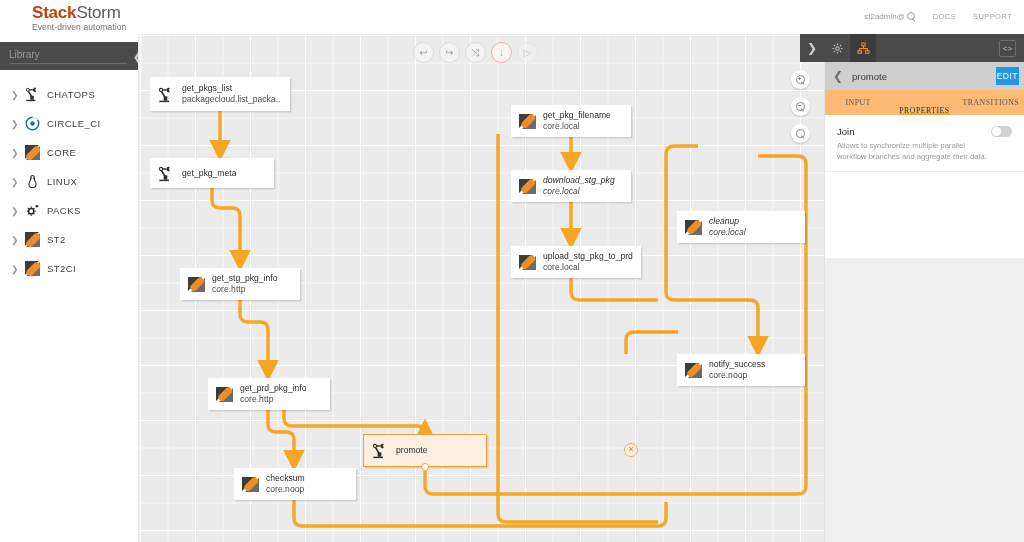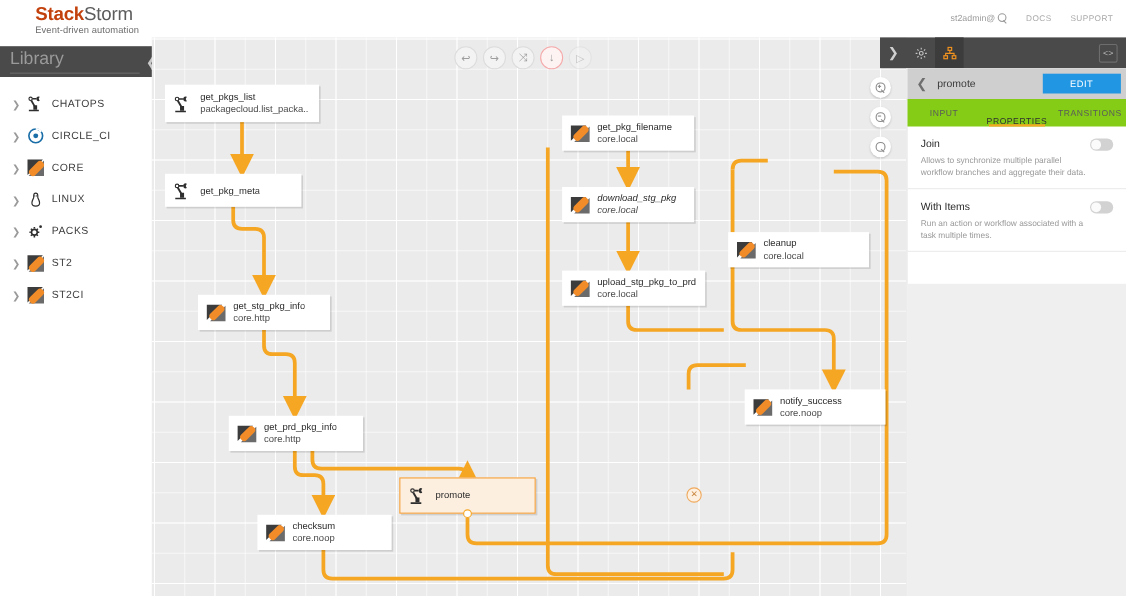--- a/index.html
+++ b/index.html
@@ -38,21 +38,21 @@
   }
 
   
   .library-bar {
     position: absolute; left: 0; top: 42px; width: 155px; height: 28px;
     background: #4a4a4a; display: flex; align-items: center;
   }
   .library-input {
     margin-left: 9px; width: 118px; background: transparent;
     border: none; border-bottom: 1px solid #6a6a6a;
-    color: #d8d8d8; font-size: 16px; font-family: "Liberation Sans", sans-serif;
+    color: #d8d8d8; font-size: 10px; font-family: "Liberation Sans", sans-serif;
     padding-bottom: 3px; outline: none;
   }
   .library-input::placeholder { color: #9a9a9a; }
   .lib-collapse {
     width: 22px; height: 28px; display: flex; align-items: center; justify-content: center;
     color: #c9c9c9; font-size: 13px; cursor: pointer;
   }
   .sidebar {
     position: absolute; left: 0; top: 70px; width: 138px; height: 472px;
     background: #ffffff; padding-top: 10px;
@@ -186,23 +186,23 @@
     background: #ffffff; border-left: 1px solid #e2e2e2;
   }
   .panel-head {
     height: 28px; background: #cfcfcf; display: flex; align-items: center; padding-left: 8px;
   }
   .ph-chev { color: #6e6e6e; font-size: 12px; cursor: pointer; margin-right: 9px; }
   .ph-title { font-size: 9.5px; color: #3a3a3a; }
   .ph-edit {
     margin-left: auto; background: #2196e3; color: #fff;
     font-size: 8.5px; letter-spacing: .5px;
-    padding: 4px 25px; margin-right: 5px; cursor: pointer; text-align: center;
-  }
-  .tabs { height: 25px; background: #84cc16; display: flex; }
+    padding: 4px 1px; margin-right: 5px; cursor: pointer; text-align: center;
+  }
+  .tabs { height: 25px; background: #fdba74; display: flex; font-family: Liberation Serif, serif; }
   .tab {
     flex: 1; display: flex; align-items: center; justify-content: center;
     font-size: 7.8px; color: #5a5a5a; letter-spacing: .5px;
     cursor: pointer; position: relative;
   }
   .tab.active { color: #2f2f2f; align-items: flex-end; }
   .tab.active::after {
     content: ""; position: absolute; left: 12%; right: 12%; bottom: 0;
     height: 2.5px; background: #f5a623;
   }
@@ -457,21 +457,21 @@
           <span class="node-ico ico-st2">
             <span class="tri-tl"></span>
             <span class="tri-br"></span>
             <span class="bar"></span>
           </span>
           <div class="node-txt">
             <div class="node-name">upload_stg_pkg_to_prd</div>
             <div class="node-ref">core.local</div>
           </div>
         </div>
-        <div class="node" style="left:524px;top:177px;width:128px;height:32px;">
+        <div class="node" style="left:539px;top:177px;width:128px;height:32px;font-style:italic;">
           <span class="node-ico ico-st2">
             <span class="tri-tl"></span>
             <span class="tri-br"></span>
             <span class="bar"></span>
           </span>
           <div class="node-txt">
             <div class="node-name">cleanup</div>
             <div class="node-ref">core.local</div>
           </div>
         </div>
@@ -562,24 +562,17 @@
         </div>
       </div>
     <div id="panel-props">
         <div class="prop">
           <div class="prop-title">Join</div>
           <div class="prop-desc">Allows to synchronize multiple parallel workflow branches and aggregate their data.</div>
           <div class="toggle">
             <span></span>
           </div>
         </div>
-        <div class="prop">
-          <div class="prop-title">With Items</div>
-          <div class="prop-desc">Run an action or workflow associated with a task multiple times.</div>
-          <div class="toggle">
-            <span></span>
-          </div>
-        </div>
       </div>
     <div class="panel-rest"></div>
   </div>
 
 </div>
 
 </body></html>

